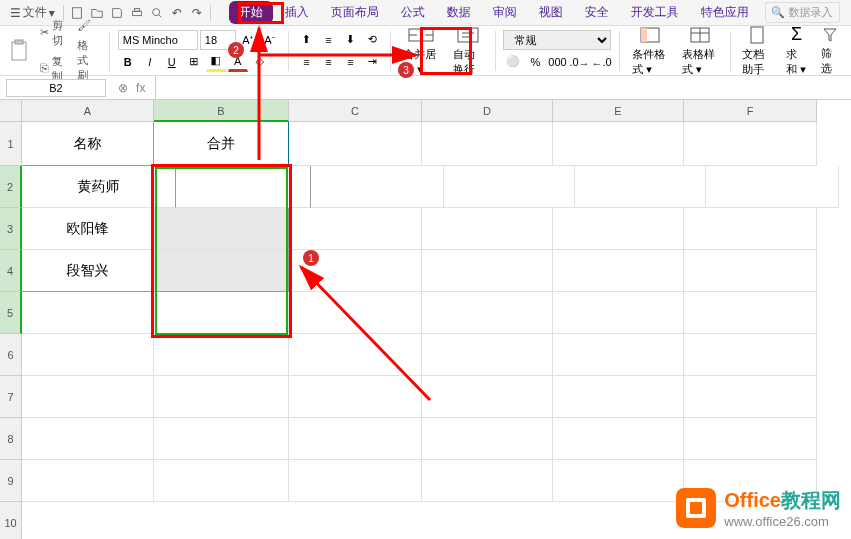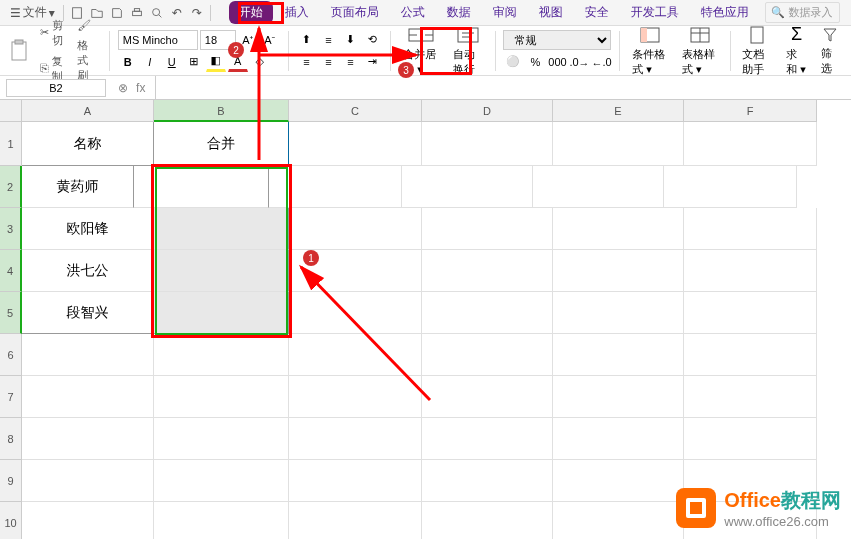--- a/index.html
+++ b/index.html
@@ -290,37 +290,29 @@
   <div class="cells">
     <div class="cell-row">
       <div class="cell header-row left-col" style="width:132px;height:44px">名称</div>
       <div class="cell header-row" style="width:135px;height:44px;border-right:1px solid #0369a1">合并</div>
       <div class="cell" style="width:133px;height:44px"></div>
       <div class="cell" style="width:131px;height:44px"></div>
       <div class="cell" style="width:131px;height:44px"></div>
       <div class="cell" style="width:133px;height:44px"></div>
     </div>
     <div class="cell-row">
-      <div class="cell left-col" style="width:112px;height:42px">黄药师</div>
+      <div class="cell left-col" style="width:154px;height:42px">黄药师</div>
       <div class="cell" style="width:135px;height:42px;border-right:1px solid #999"></div>
       <div class="cell" style="width:133px;height:42px"></div>
       <div class="cell" style="width:131px;height:42px"></div>
       <div class="cell" style="width:131px;height:42px"></div>
       <div class="cell" style="width:133px;height:42px"></div>
     </div>
     <div class="cell-row">
       <div class="cell left-col" style="width:132px;height:42px">欧阳锋</div>
-      <div class="cell selected-cell-bg" style="width:135px;height:42px;border-right:1px solid #999"></div>
-      <div class="cell" style="width:133px;height:42px"></div>
-      <div class="cell" style="width:131px;height:42px"></div>
-      <div class="cell" style="width:131px;height:42px"></div>
-      <div class="cell" style="width:133px;height:42px"></div>
-    </div>
-    <div class="cell-row">
-      <div class="cell left-col" style="width:132px;height:42px">洪七公</div>
       <div class="cell selected-cell-bg" style="width:135px;height:42px;border-right:1px solid #999"></div>
       <div class="cell" style="width:133px;height:42px"></div>
       <div class="cell" style="width:131px;height:42px"></div>
       <div class="cell" style="width:131px;height:42px"></div>
       <div class="cell" style="width:133px;height:42px"></div>
     </div>
     <div class="cell-row">
       <div class="cell left-col" style="width:132px;height:42px;border-bottom:1px solid #999">段智兴</div>
       <div class="cell selected-cell-bg" style="width:135px;height:42px;border-right:1px solid #999;border-bottom:1px solid #999"></div>
       <div class="cell" style="width:133px;height:42px"></div>

